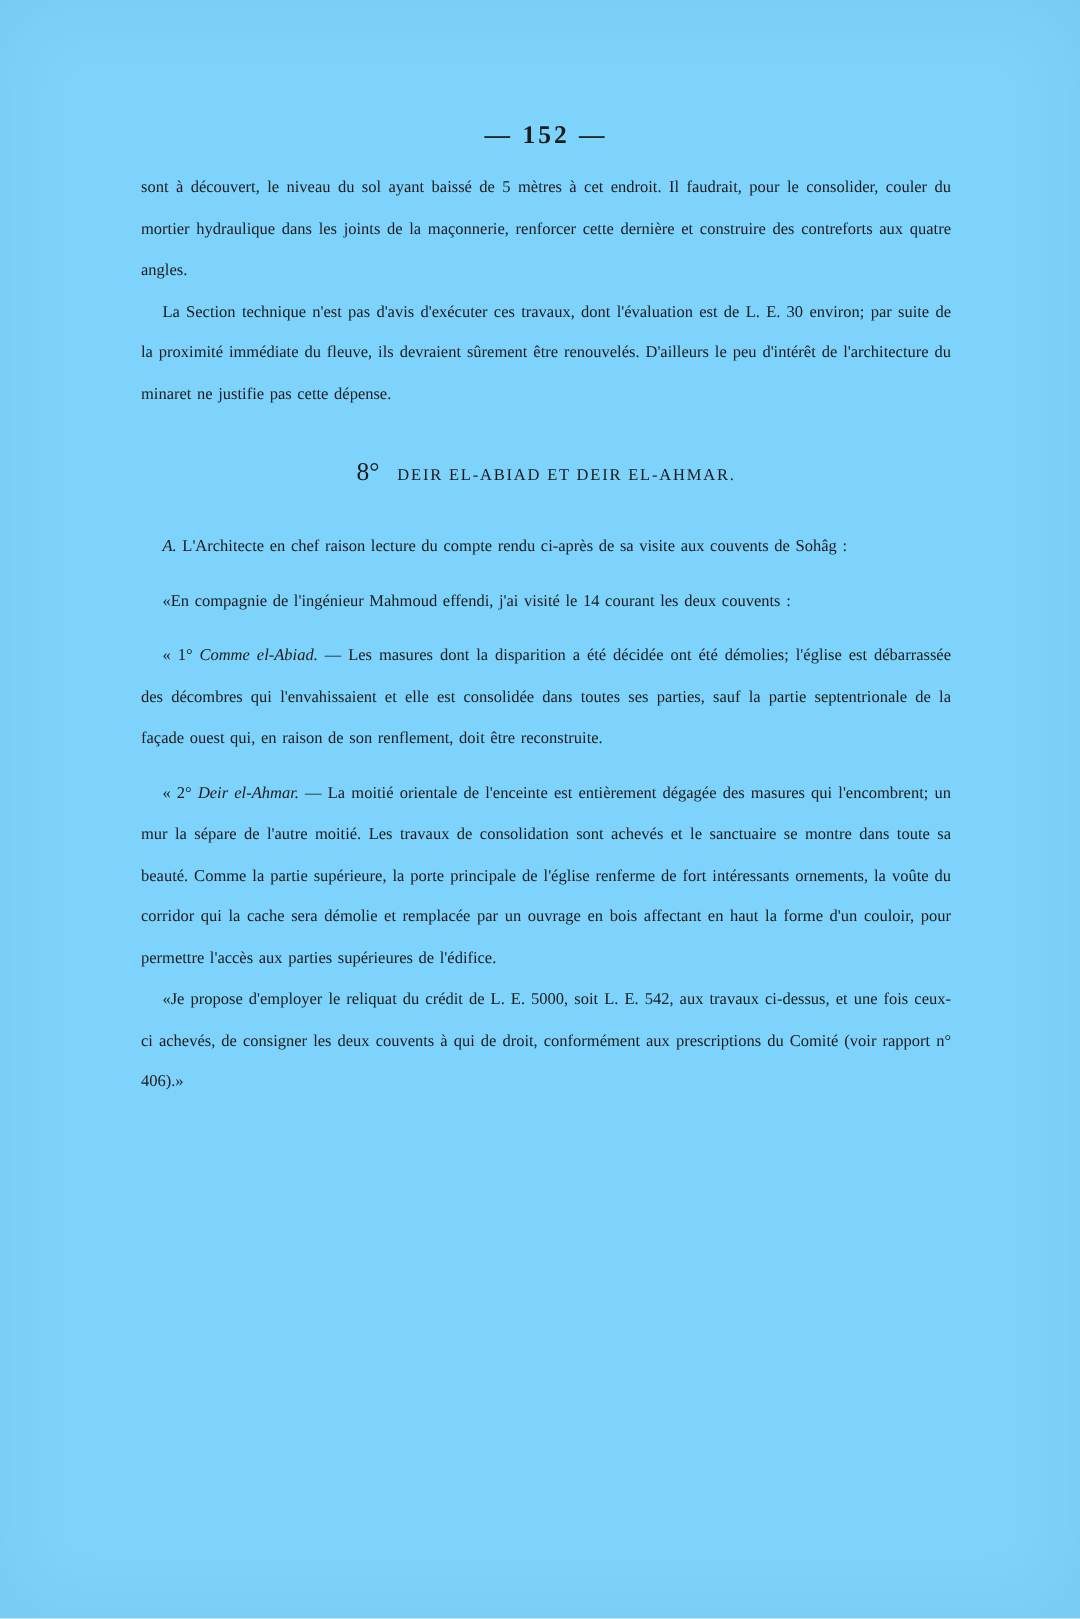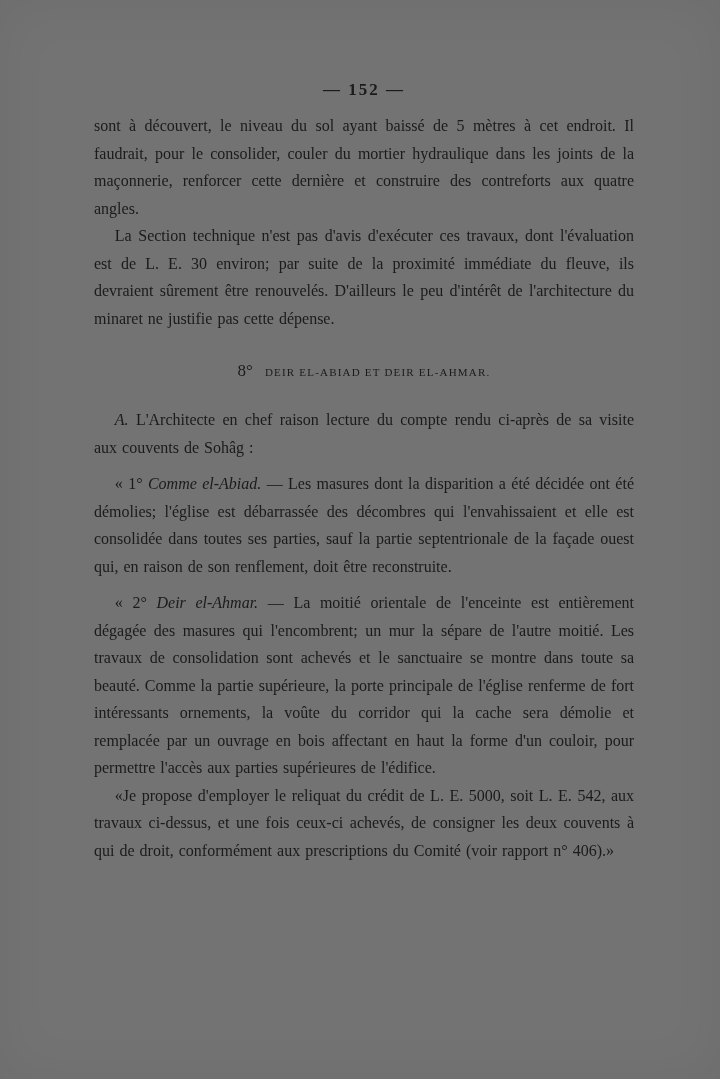--- a/index.html
+++ b/index.html
@@ -10,40 +10,40 @@
   body {
     width: 720px;
     height: 1079px;
     overflow: hidden;
   }
   .sheet {
     position: relative;
     width: 720px;
     height: 1079px;
     box-sizing: border-box;
-    background: #737373;
+    background: #7dd3fc;
     box-shadow: inset 0 0 55px rgba(0,0,0,0.05);
     padding: 80px 0 0 0;
     font-family: "Liberation Serif", "DejaVu Serif", serif;
     color: #1b1b1b;
   }
   .text-block {
     width: 540px;
     margin: 0 auto 0 94px;
   }
   .folio {
     text-align: center;
     font-size: 17px;
     letter-spacing: 2px;
     font-weight: bold;
     margin-bottom: 12px;
   }
   .para {
     margin: 0;
-    font-size: 16px;
+    font-size: 11px;
     line-height: 27.5px;
     text-align: justify;
     text-indent: 1.3em;
     word-spacing: 1px;
   }
   .no-indent { text-indent: 0; }
   .gap { margin-top: 9px; }
   .gap-large { margin-top: 26px; }
   .heading {
     margin: 23px 0 24px 0;
@@ -73,20 +73,21 @@
 
     <p class="para">La Section technique n'est pas d'avis d'exécuter ces travaux, dont l'évaluation est de L. E. 30 environ; par suite de la proximité immédiate du fleuve, ils devraient sûrement être renouvelés. D'ailleurs le peu d'intérêt de l'architecture du minaret ne justifie pas cette dépense.</p>
 
     <h2 class="heading">
       <span class="heading-num">8°</span>
       <span class="heading-title">DEIR EL-ABIAD ET DEIR EL-AHMAR.</span>
     </h2>
 
     <p class="para"><i>A.</i><span> L'Architecte en chef raison lecture du compte rendu ci-après de sa visite aux couvents de Sohâg :</span></p>
 
+    <p class="para gap">«En compagnie de l'ingénieur Mahmoud effendi, j'ai visité le 14 courant les deux couvents :</p>
 
     <p class="para gap"><span>« 1° </span><i>Comme el-Abiad.</i><span> — Les masures dont la disparition a été décidée ont été démolies; l'église est débarrassée des décombres qui l'envahissaient et elle est consolidée dans toutes ses parties, sauf la partie septentrionale de la façade ouest qui, en raison de son renflement, doit être reconstruite.</span></p>
 
     <p class="para gap"><span>« 2° </span><i>Deir el-Ahmar.</i><span> — La moitié orientale de l'enceinte est entièrement dégagée des masures qui l'encombrent; un mur la sépare de l'autre moitié. Les travaux de consolidation sont achevés et le sanctuaire se montre dans toute sa beauté. Comme la partie supérieure, la porte principale de l'église renferme de fort intéressants ornements, la voûte du corridor qui la cache sera démolie et remplacée par un ouvrage en bois affectant en haut la forme d'un couloir, pour permettre l'accès aux parties supérieures de l'édifice.</span></p>
 
     <p class="para">«Je propose d'employer le reliquat du crédit de L. E. 5000, soit L. E. 542, aux travaux ci-dessus, et une fois ceux-ci achevés, de consigner les deux couvents à qui de droit, conformément aux prescriptions du Comité (voir rapport n° 406).»</p>
 
 
   </div>
 </div>

